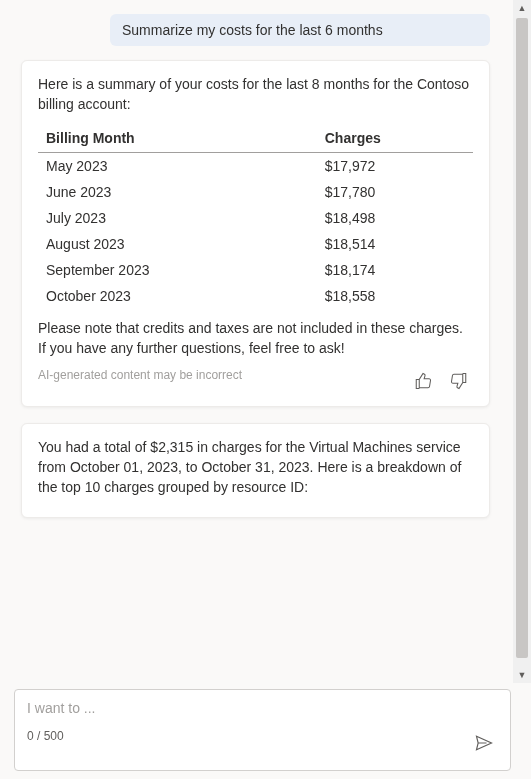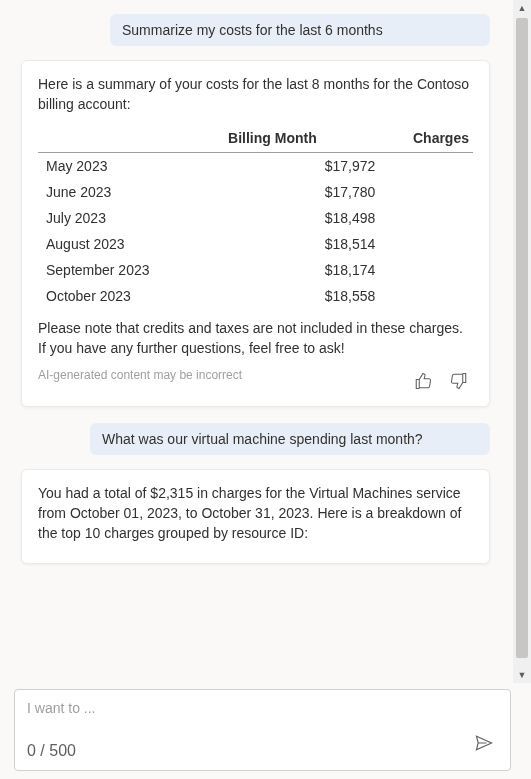--- a/index.html
+++ b/index.html
@@ -65,21 +65,21 @@
     margin: 8px 4px 16px 4px;
   }
   .assistant-card p { line-height: 1.4; margin-bottom: 10px; }
   table {
     width: 100%;
     border-collapse: collapse;
     margin: 4px 0 10px 0;
     font-size: 14px;
   }
   th {
-    text-align: right;
+    text-align: left;
     font-weight: 600;
     padding: 6px 4px;
     border-bottom: 1px solid #a19f9d;
   }
   td {
     padding: 5px 4px;
     color:#323130;
   }
   .card-footer {
     display: flex;
@@ -118,23 +118,23 @@
     border:none;
     outline:none;
     font-size:14px;
     color:#323130;
     width:100%;
     background:transparent;
   }
   .input-bar input::placeholder { color:#a19f9d; }
   .input-bottom {
     display:flex;
-    align-items:flex-end;
+    align-items:flex-start;
     justify-content:space-between;
-    font-size:16px;
+    font-size:12px;
     color:#605e5c;
   }
   .send-btn {
     background:transparent;border:none;cursor:pointer;
     color:#605e5c;
     padding:4px;
   }
   .send-btn svg{width:20px;height:20px;stroke:currentColor;fill:none;stroke-width:1.4;}
   .table2 th, .table2 td { font-size:13.5px; }
   .table2 th:nth-child(1){width:48%;}
@@ -200,23 +200,20 @@
       <button class="thumb-btn">
         <span>
           <svg viewBox="0 0 24 24">
               <path d="M17 2v12l-5 8-2-1c-.6-.3-.9-1-.7-1.7L10.5 15H4a2 2 0 0 1-2-2.3l1.3-8A2 2 0 0 1 5.3 3H17z M17 14h4V2h-4"></path>
             </svg>
         </span>
       </button>
     </div>
   </div>
 
-  <div class="user-bubble" style="max-width:400px">
-    <span>What was our virtual machine spending last month?</span>
-  </div>
 
   <div class="assistant-card">
     <p>You had a total of $2,315 in charges for the Virtual Machines service from October 01, 2023, to October 31, 2023. Here is a breakdown of the top 10 charges grouped by resource ID:</p>
   </div>
 
 </div>
 
 <div class="scrollbar-track">
   <div class="scroll-arrow top">▲</div>
   <div class="scrollbar-thumb"></div>

